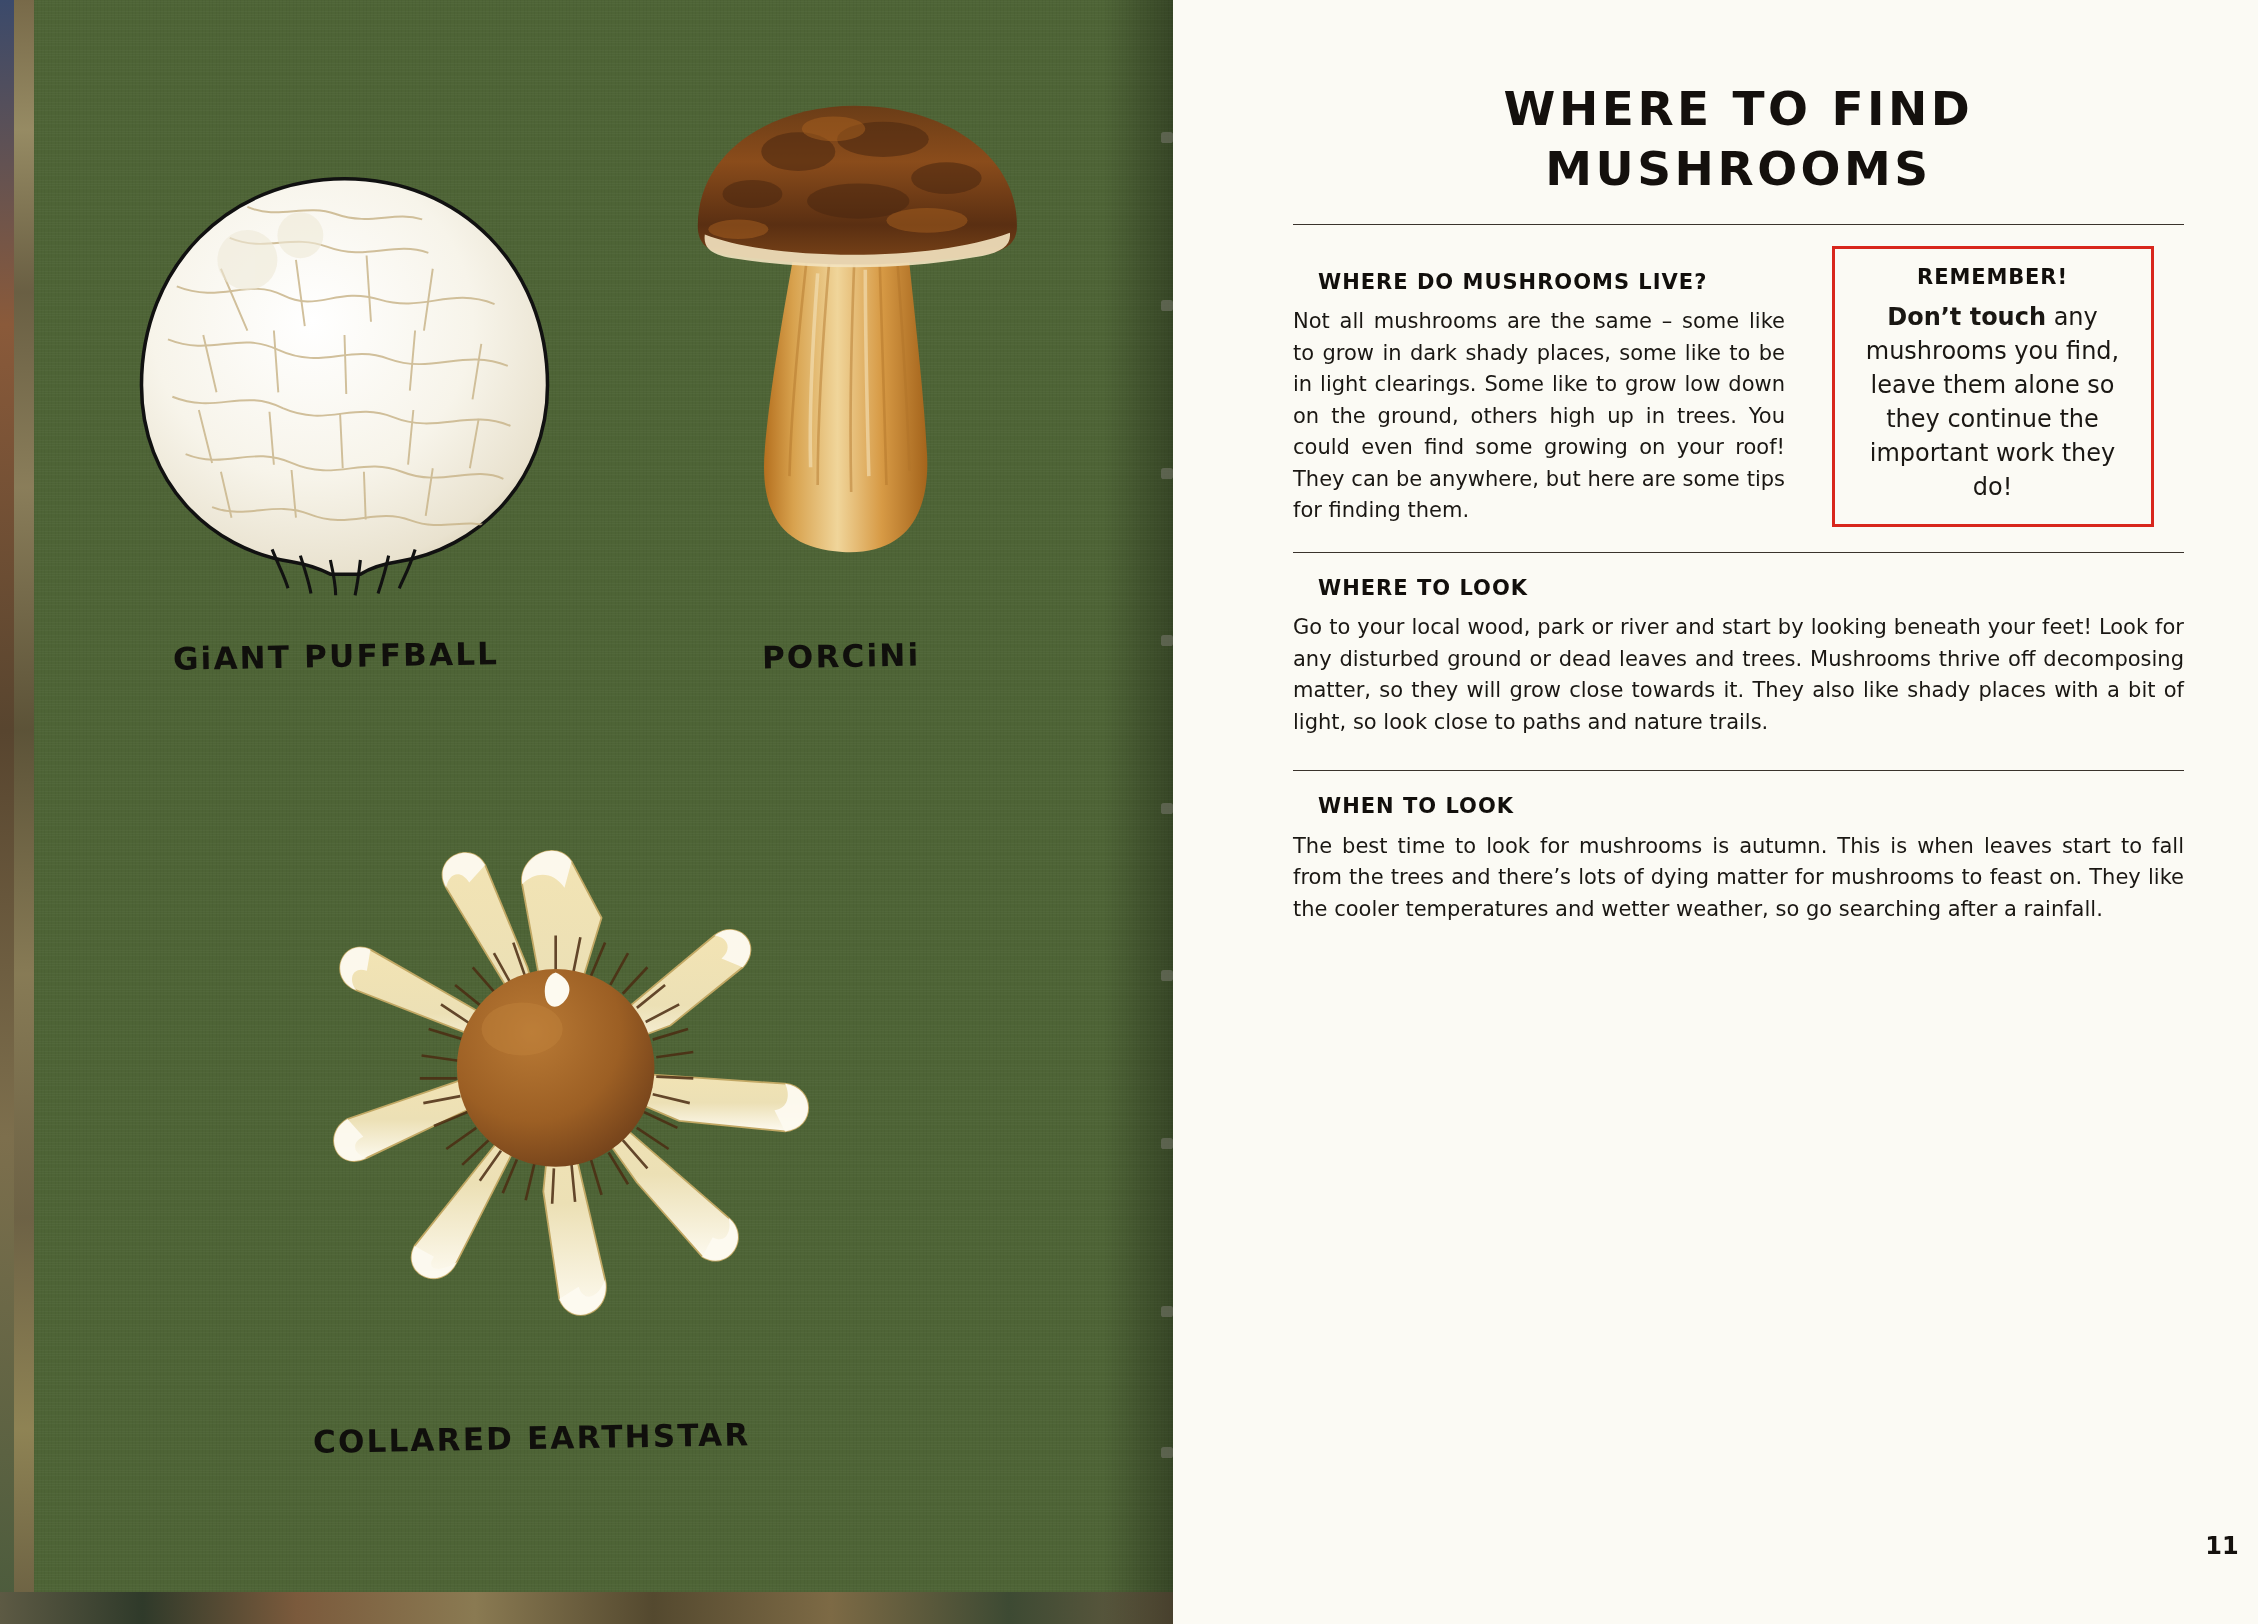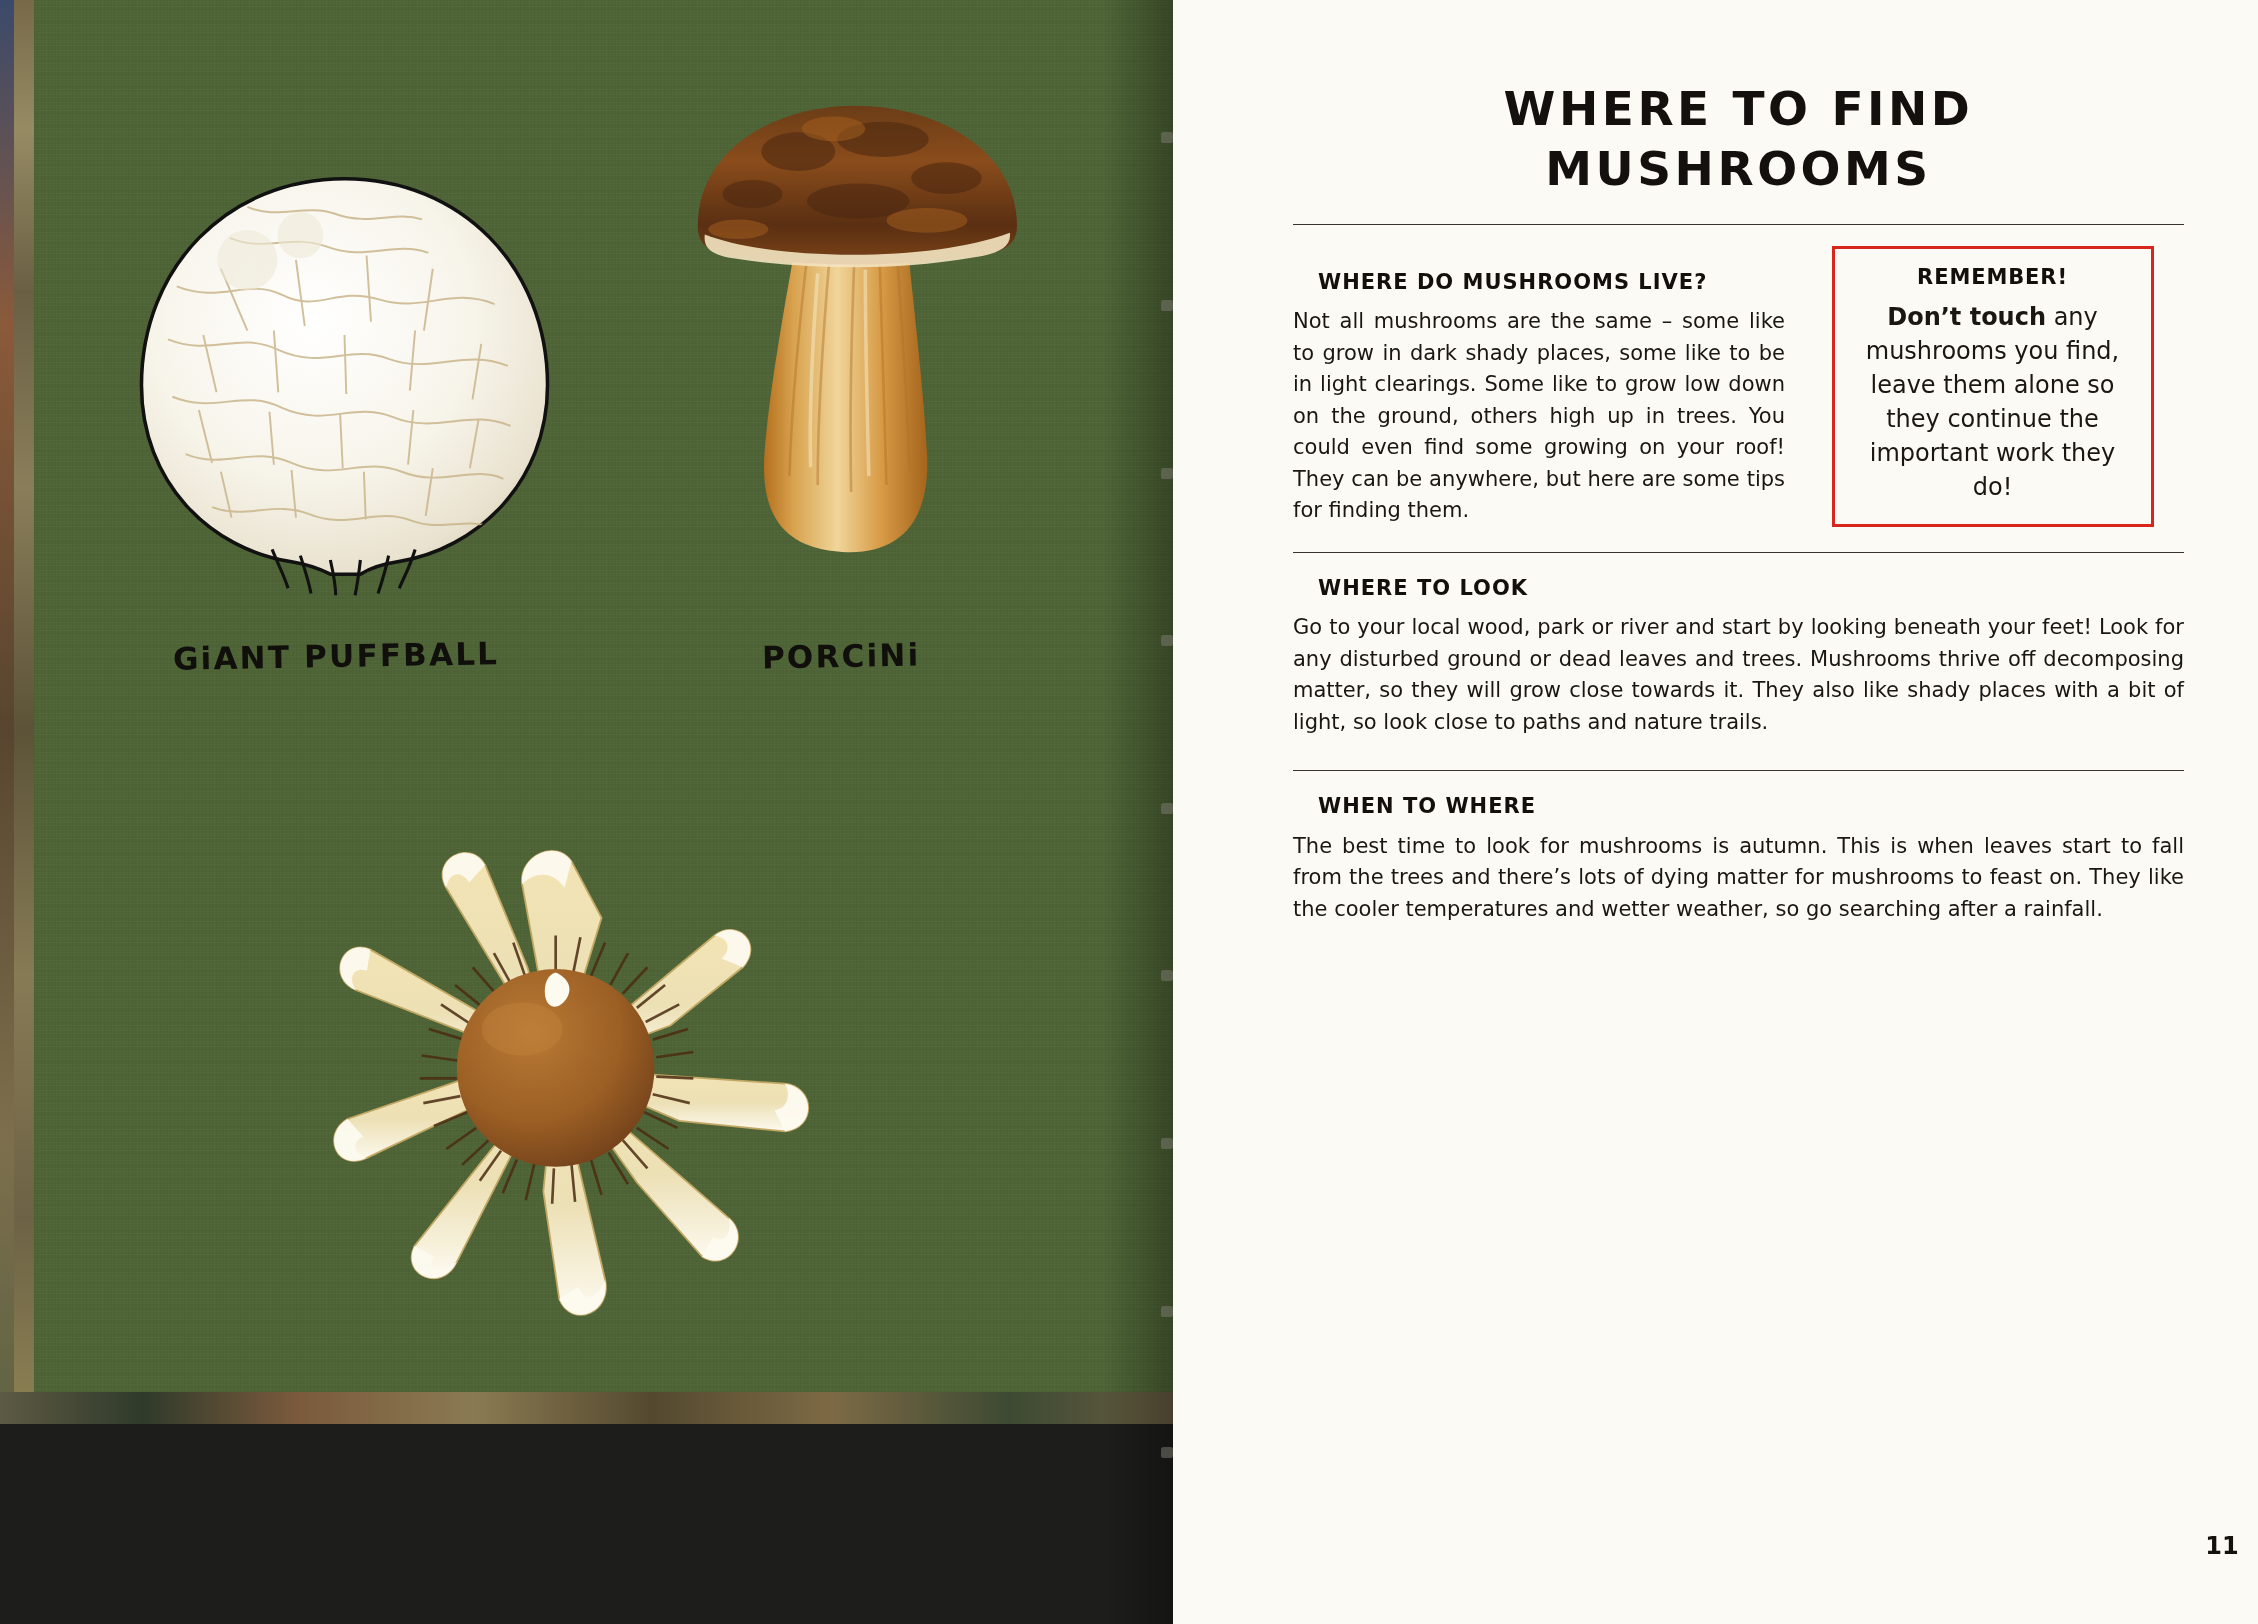--- a/index.html
+++ b/index.html
@@ -20,21 +20,21 @@
     height: 1624px;
     background: #1d1d1b;
   }
 
   
   .left-page {
     position: absolute;
     left: 0;
     top: 0;
     width: 1187px;
-    height: 1424px;
+    height: 1624px;
     background: #4b6033;
     overflow: hidden;
   }
   
   .edge-strip {
     position: absolute;
     left: 0;
     top: 0;
     width: 34px;
     height: 1624px;
@@ -440,21 +440,21 @@
       <hr class="rule">
 
       <div class="block">
         <div class="section-title">WHERE TO LOOK</div>
         <div class="body-text">Go to your local wood, park or river and start by looking beneath your feet! Look for any disturbed ground or dead leaves and trees. Mushrooms thrive off decomposing matter, so they will grow close towards it. They also like shady places with a bit of light, so look close to paths and nature trails.</div>
       </div>
 
       <hr class="rule" style="margin-top:32px">
 
       <div class="block">
-        <div class="section-title">WHEN TO WHERE</div>
+        <div class="section-title">WHEN TO LOOK</div>
         <div class="body-text">The best time to look for mushrooms is autumn. This is when leaves start to fall from the trees and there’s lots of dying matter for mushrooms to feast on. They like the cooler temperatures and wetter weather, so go searching after a rainfall.</div>
       </div>
 
     </div>
 
     <div class="page-number">11</div>
   </div>
 
 </div>
 

